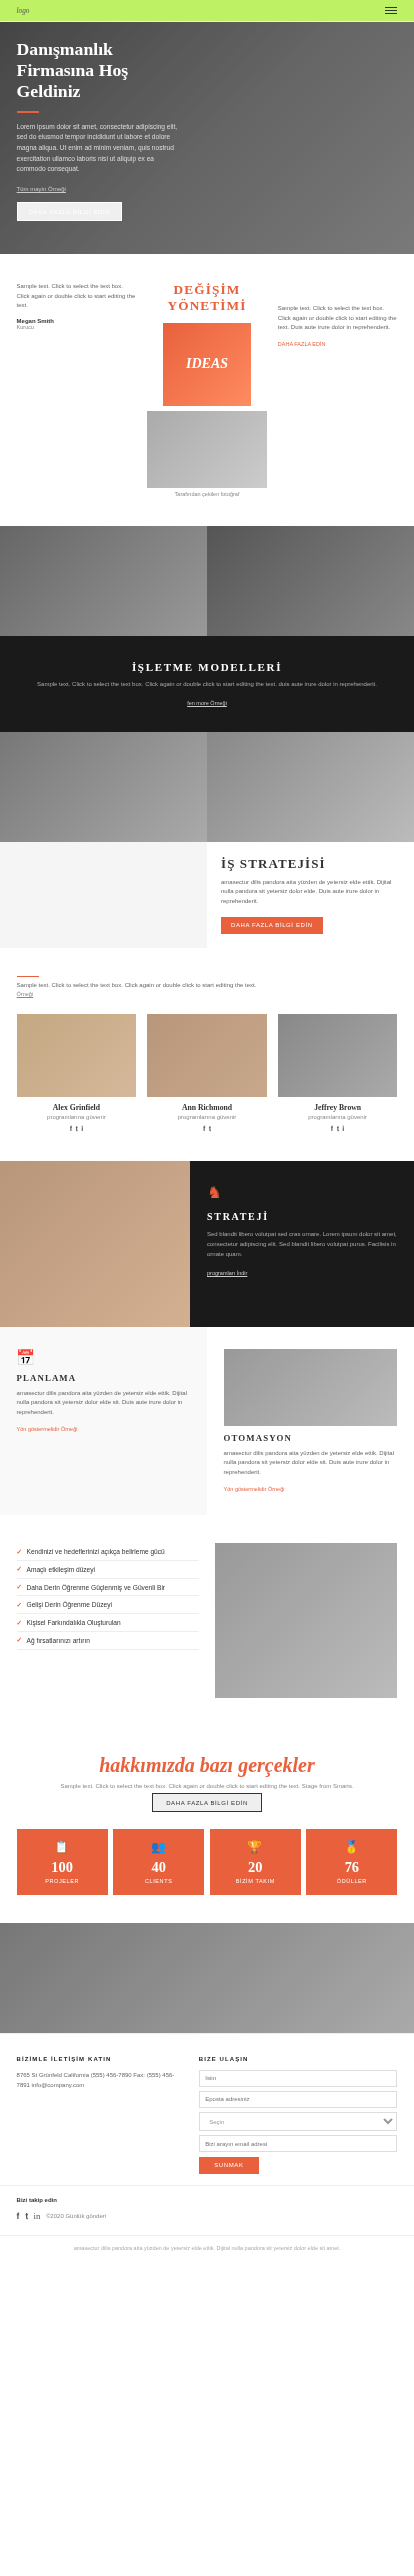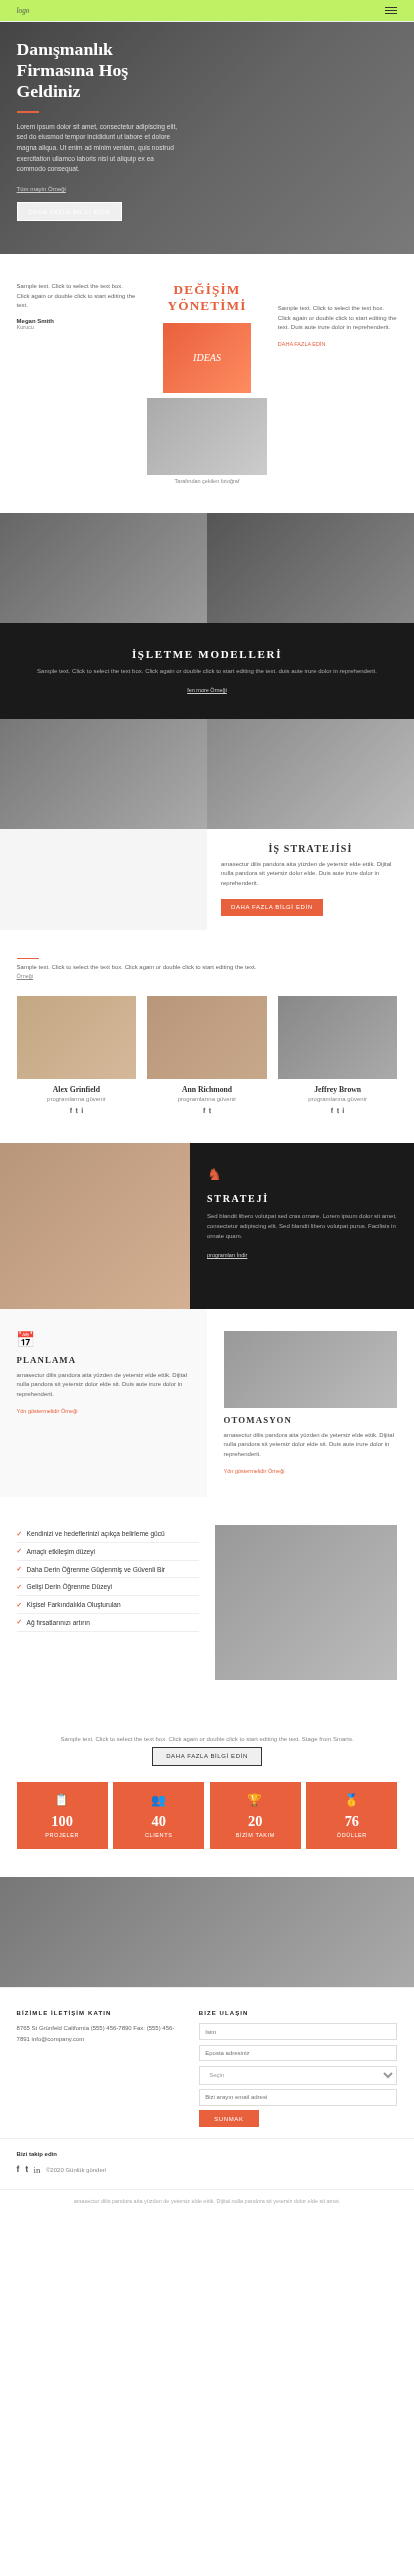--- a/index.html
+++ b/index.html
@@ -23,21 +23,21 @@
     .hero-btn { display: inline-block; margin-top: 8.8px; padding: 5.5px 11px; border: 0.6px solid #fff; color: #fff; font-size: 6px; font-family: Arial, sans-serif; cursor: pointer; letter-spacing: 0.6px; }
 
     
     .section-degisim { display: flex; padding: 28px 16.6px; gap: 11px; align-items: flex-start; }
     .degisim-left { flex: 1; }
     .degisim-left p { font-size: 6px; font-family: Arial, sans-serif; color: #666; line-height: 1.6; margin-bottom: 6.6px; }
     .degisim-left .author { font-size: 6px; font-weight: bold; font-family: Arial, sans-serif; color: #333; }
     .degisim-left .author-title { font-size: 5.5px; font-family: Arial, sans-serif; color: #888; }
     .degisim-center { flex: 1; text-align: center; }
     .degisim-center h2 { font-size: 13.3px; color: #e8603c; margin-bottom: 8.8px; letter-spacing: 1.1px; }
-    .degisim-center .img-ideas { width: 88px; height: 70px; background: linear-gradient(135deg, #e8603c 0%, #ff8c60 100%); display: inline-flex; align-items: center; justify-content: center; color: #fff; font-size: 10px; font-style: italic; font-weight: normal; }
+    .degisim-center .img-ideas { width: 88px; height: 83px; background: linear-gradient(135deg, #e8603c 0%, #ff8c60 100%); display: inline-flex; align-items: center; justify-content: center; color: #fff; font-size: 14px; font-style: italic; font-weight: bold; }
     .degisim-center small { font-size: 5.5px; color: #888; font-family: Arial, sans-serif; }
     .degisim-right { flex: 1; padding-top: 22px; }
     .degisim-right p { font-size: 6px; font-family: Arial, sans-serif; color: #666; line-height: 1.6; margin-bottom: 5.5px; }
     .degisim-right a { font-size: 5.5px; color: #e8603c; text-decoration: none; font-family: Arial, sans-serif; }
 
     
     .business-section { position: relative; }
     .business-top-photos { display: flex; height: 110px; }
     .business-photo-1 { flex: 1; background: linear-gradient(135deg, #666 0%, #999 100%); }
     .business-photo-2 { flex: 1; background: linear-gradient(135deg, #555 0%, #888 100%); }
@@ -50,21 +50,21 @@
     .two-col-section { display: flex; gap: 0; }
     .veri-col { flex: 1; background: #f5f5f5; position: relative; }
     .veri-col-photo { height: 110px; background: linear-gradient(135deg, #777 0%, #aaa 100%); }
     .veri-col-content { padding: 14px; }
     .veri-col-content h3 { font-size: 7.7px; letter-spacing: 1.1px; margin-bottom: 5.5px; }
     .veri-col-content p { font-size: 6px; font-family: Arial, sans-serif; color: #666; line-height: 1.6; margin-bottom: 5.5px; }
     .veri-col-content a { font-size: 5.5px; color: #e8603c; text-decoration: none; font-family: Arial, sans-serif; }
     .is-col { flex: 1; background: #fff; }
     .is-col-photo { height: 110px; background: linear-gradient(135deg, #888 0%, #bbb 100%); }
     .is-col-content { padding: 14px; }
-    .is-col-content h3 { font-size: 10px; letter-spacing: 1.1px; margin-bottom: 5.5px; text-align: center; }
+    .is-col-content h3 { font-size: 13px; letter-spacing: 1.1px; margin-bottom: 5.5px; }
     .is-col-content p { font-size: 6px; font-family: Arial, sans-serif; color: #666; line-height: 1.6; margin-bottom: 5.5px; }
     .is-col-content .btn-orange { display: inline-block; padding: 5.5px 10px; background: #e8603c; color: #fff; font-size: 6px; font-family: Arial, sans-serif; cursor: pointer; letter-spacing: 0.6px; border: none; margin-top: 4.4px; }
 
     
     .team-section { padding: 28px 16.6px; }
     .team-section h2 { font-size: 17.7px; font-weight: 700; margin-bottom: 4.4px; }
     .team-divider { width: 22px; height: 1.7px; background: #e8603c; margin-bottom: 4.4px; }
     .team-subtitle { font-size: 6px; font-family: Arial, sans-serif; color: #666; margin-bottom: 3.3px; }
     .team-link { font-size: 5.5px; color: #888; font-family: Arial, sans-serif; text-decoration: underline; margin-bottom: 16.6px; display: block; }
     .team-cards { display: flex; gap: 11px; }
@@ -288,20 +288,21 @@
       <li>Kişisel Farkındalıkla Oluşturulan</li>
       <li>Ağ fırsatlarınızı artırın</li>
     </ul>
   </div>
   <div class="benefits-right">
     <div class="benefits-photo" style="background:linear-gradient(135deg,#999 0%,#bbb 100%);"></div>
   </div>
 </section>
 
 <section class="facts-section">
+  <h2>hakkımızda bazı gerçekler</h2>
   <p>Sample text. Click to select the text box. Click again or double click to start editing the text. Stage from Smarts.</p>
   <button class="facts-btn">DAHA FAZLA BİLGİ EDİN</button>
   <div class="facts-cards">
     <div class="facts-card">
       <div class="icon">📋</div>
       <div class="num">100</div>
       <div class="label">PROJELER</div>
     </div>
     <div class="facts-card">
       <div class="icon">👥</div>

